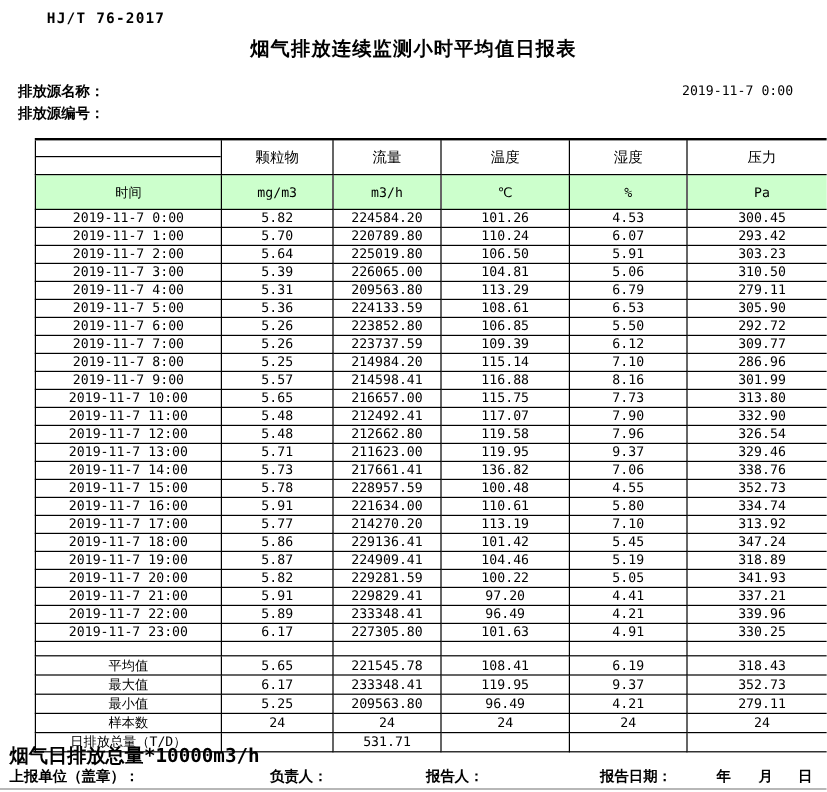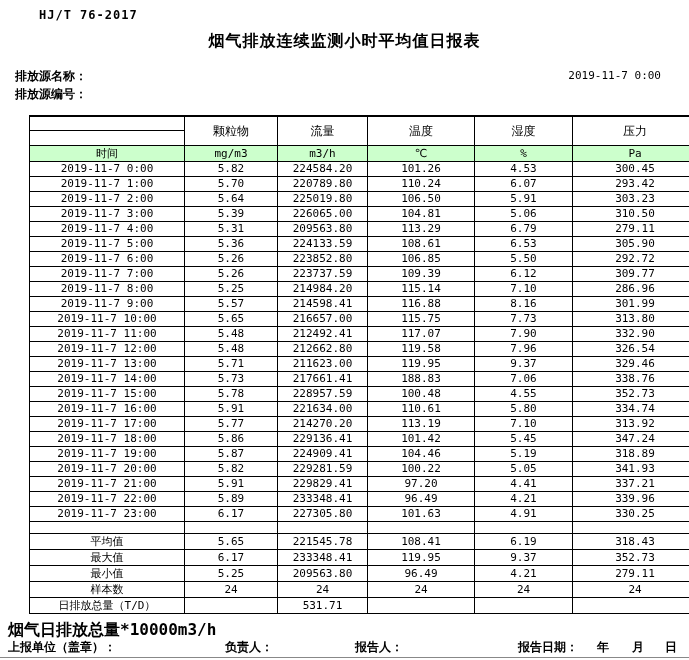--- a/index.html
+++ b/index.html
@@ -39,36 +39,36 @@
     vertical-align: middle;
     font-weight: normal;
     overflow: hidden;
     white-space: nowrap;
   }
   table.report-table { border-top: 2px solid #000; }
   tr.param-row th { height: 29px; font-size: 12px; }
   th.time-split { padding: 0; }
   th.time-split .half { height: 14px; }
   th.time-split .half.top { border-bottom: 1px solid #000; }
-  tr.unit-row th { height: 16px; background: var(--green); font-size: 11px; }
+  tr.unit-row th { height: 29px; background: var(--green); font-size: 11px; }
   tbody.data-body td, tbody.summary-body td { height: 14px; line-height: 14px; }
   tbody.summary-body td { height: 15px; line-height: 15px; }
   tbody.spacer-body td { height: 12px; }
   tbody.summary-body td.lbl, tbody.data-body td:first-child { font-size: 11px; }
 
   .footer-note {
     position: absolute; left: 8px; top: 620px;
     font-size: 16px; font-weight: bold;
   }
   .sign-row { position: absolute; left: 0; top: 639px; width: 100%; height: 16px; font-size: 12px; font-weight: bold; padding-left: 45px; }
   .sign-row span { position: absolute; white-space: nowrap; }
   .lbl-unit  { left: 8px; }
   .lbl-resp  { left: 225px; }
   .lbl-rep   { left: 355px; }
-  .lbl-date  { left: 518px; }
+  .lbl-date  { left: 500px; }
   .lbl-year  { left: 597px; }
   .lbl-month { left: 632px; }
   .lbl-day   { left: 665px; }
   .bottom-rule {
     position: absolute; left: 0; top: 657px; width: 689px; height: 0;
     border-top: 1px solid #888;
   }
 </style>
 </head>
 <body>
@@ -221,21 +221,21 @@
           <td>5.71</td>
           <td>211623.00</td>
           <td>119.95</td>
           <td>9.37</td>
           <td>329.46</td>
         </tr>
         <tr>
           <td class="lbl">2019-11-7 14:00</td>
           <td>5.73</td>
           <td>217661.41</td>
-          <td>188.83</td>
+          <td>136.82</td>
           <td>7.06</td>
           <td>338.76</td>
         </tr>
         <tr>
           <td class="lbl">2019-11-7 15:00</td>
           <td>5.78</td>
           <td>228957.59</td>
           <td>100.48</td>
           <td>4.55</td>
           <td>352.73</td>

